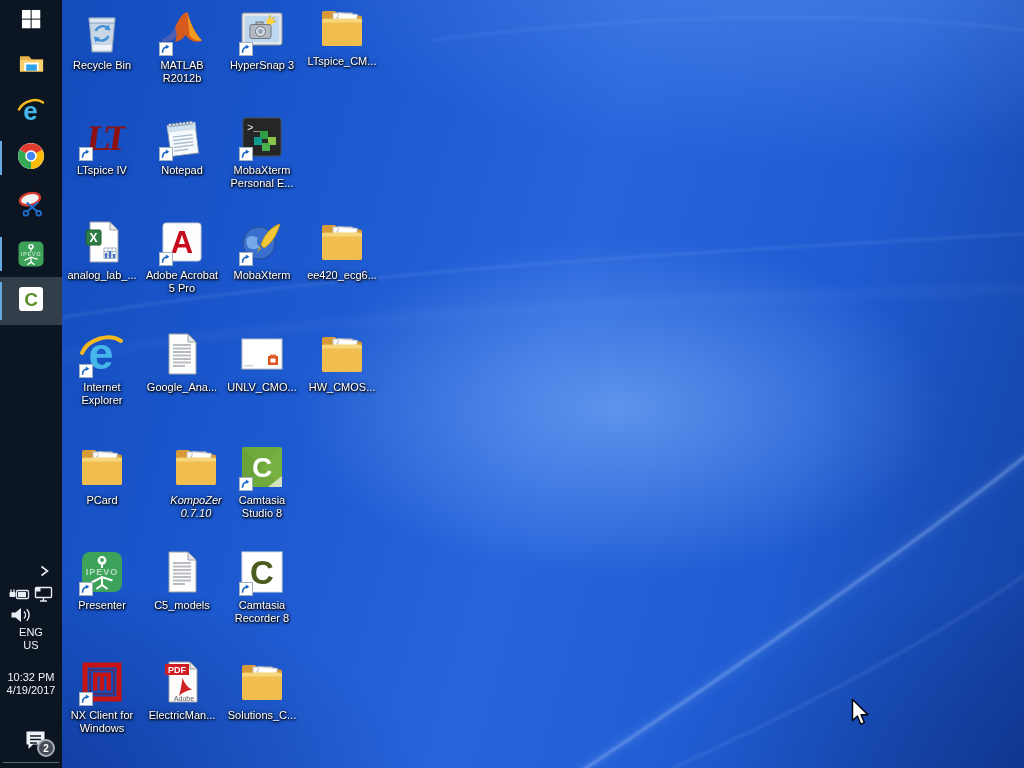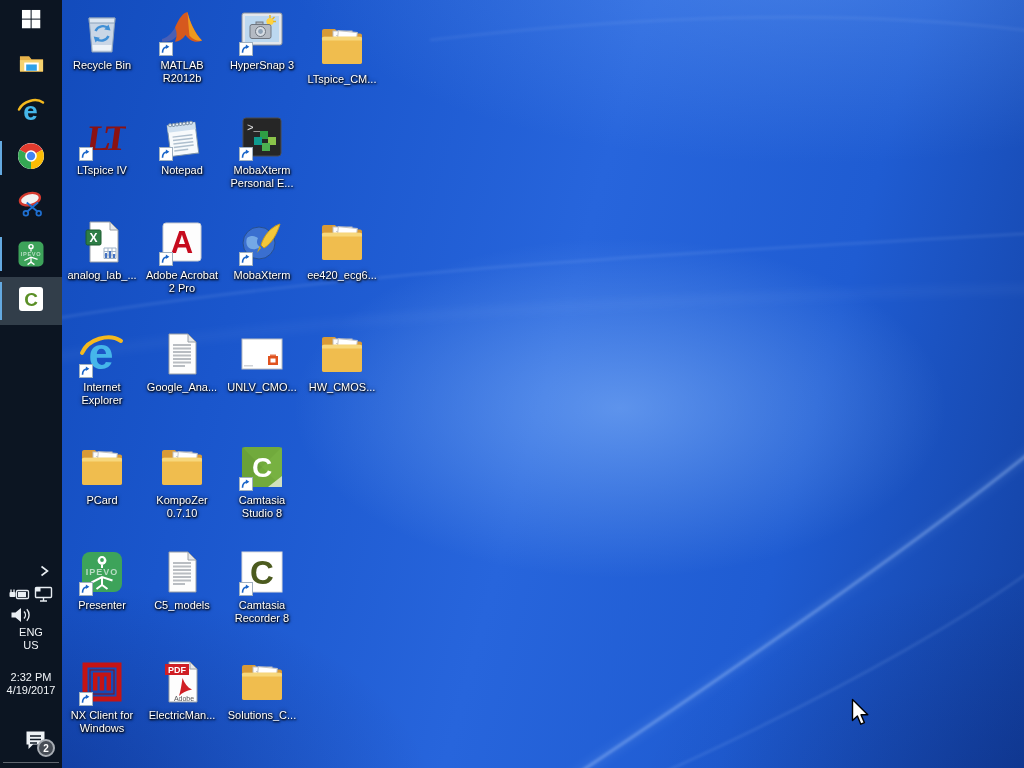--- a/index.html
+++ b/index.html
@@ -117,21 +117,21 @@
           <div class="shortcut">
             <svg viewBox="0 0 14 14">
               <rect x="0.5" y="0.5" width="13" height="13" fill="#fff" stroke="#9fb0c0"></rect>
               <path d="M3.5 10.8 C3.5 6.9 5.6 4.9 9 4.8" fill="none" stroke="#1b66c9" stroke-width="1.6"></path>
               <path d="M10.3 4.8 L6.9 2.5 L6.9 7.1 Z" fill="#1b66c9"></path>
             </svg>
           </div>
         </div>
     <div class="icon-label">HyperSnap 3</div>
   </div>
-      <div class="desktop-icon" style="left: 302px; top: 22px;">
+      <div class="desktop-icon" style="left: 302px; top: 4px;">
     <div class="icon-art">
           <svg viewBox="0 0 48 48">
             <path d="M4 9 c0-1.2 1-2 2-2 h11 l4 4.5 h21 c1.2 0 2 .9 2 2 V40 c0 1.2-.9 2-2 2 H6 c-1.2 0-2-.9-2-2 Z" fill="#d89a36"></path>
             <rect x="15" y="9" width="19" height="29" fill="#fcfcfc" stroke="#bfbfbf"></rect>
             <path d="M18 13.5h13M18 16.5h13M18 19.5h9" stroke="#c8ccd2" stroke-width="1.2"></path>
             <rect x="19" y="9.5" width="19" height="28" transform="rotate(5 28 24)" fill="#ffffff" stroke="#c4c4c4"></rect>
             <path d="M4 40 V16.5 c0-1 .8-1.8 1.8-1.8 h36.4 c1 0 1.8 .8 1.8 1.8 V40 c0 1.1-.9 2-2 2 H6 c-1.1 0-2-.9-2-2z" fill="#f0bd4e"></path>
             <path d="M5.8 14.7 h36.4 c1 0 1.8 .8 1.8 1.8 v2 H4 v-2 c0-1 .8-1.8 1.8-1.8z" fill="#f7d77b"></path>
           </svg>
         </div>
@@ -224,21 +224,21 @@
             <text x="24" y="35" text-anchor="middle" font-size="31" font-weight="bold" fill="#c60b1e" font-family="Liberation Sans,sans-serif">A</text>
           </svg>
           <div class="shortcut">
             <svg viewBox="0 0 14 14">
               <rect x="0.5" y="0.5" width="13" height="13" fill="#fff" stroke="#9fb0c0"></rect>
               <path d="M3.5 10.8 C3.5 6.9 5.6 4.9 9 4.8" fill="none" stroke="#1b66c9" stroke-width="1.6"></path>
               <path d="M10.3 4.8 L6.9 2.5 L6.9 7.1 Z" fill="#1b66c9"></path>
             </svg>
           </div>
         </div>
-    <div class="icon-label">Adobe Acrobat 2 Pro</div>
+    <div class="icon-label">Adobe Acrobat 5 Pro</div>
   </div>
       <div class="desktop-icon" style="left: 222px; top: 218px;">
     <div class="icon-art">
           <svg viewBox="0 0 48 48">
             <circle cx="21" cy="25" r="16" fill="#3a6fd0"></circle>
             <path d="M9 20 c4-3 8-2 11 0 c-2 4-1 7 2 9 c-4 3-9 3-12 0 c-2-3-2-6-1-9z" fill="#7fb3ea" opacity=".85"></path>
             <circle cx="21" cy="25" r="16" fill="none" stroke="#27508f"></circle>
             <path d="M42 6 c-9 3-16 11-19 21 l3 3 c8-5 13-14 16-24z" fill="#f3c73a" stroke="#c89b1d"></path>
             <path d="M23 30 l-4 5 2.5-7z" fill="#caa21e"></path>
           </svg>
@@ -322,21 +322,21 @@
             <path d="M4 9 c0-1.2 1-2 2-2 h11 l4 4.5 h21 c1.2 0 2 .9 2 2 V40 c0 1.2-.9 2-2 2 H6 c-1.2 0-2-.9-2-2 Z" fill="#d89a36"></path>
             <rect x="15" y="9" width="19" height="29" fill="#fcfcfc" stroke="#bfbfbf"></rect>
             <path d="M18 13.5h13M18 16.5h13M18 19.5h9" stroke="#c8ccd2" stroke-width="1.2"></path>
             <rect x="19" y="9.5" width="19" height="28" transform="rotate(5 28 24)" fill="#ffffff" stroke="#c4c4c4"></rect>
             <path d="M4 40 V16.5 c0-1 .8-1.8 1.8-1.8 h36.4 c1 0 1.8 .8 1.8 1.8 V40 c0 1.1-.9 2-2 2 H6 c-1.1 0-2-.9-2-2z" fill="#f0bd4e"></path>
             <path d="M5.8 14.7 h36.4 c1 0 1.8 .8 1.8 1.8 v2 H4 v-2 c0-1 .8-1.8 1.8-1.8z" fill="#f7d77b"></path>
           </svg>
         </div>
     <div class="icon-label">PCard</div>
   </div>
-      <div class="desktop-icon" style="left: 142px; top: 443px;">
+      <div class="desktop-icon" style="left: 156px; top: 443px; font-style: italic;">
     <div class="icon-art">
           <svg viewBox="0 0 48 48">
             <path d="M4 9 c0-1.2 1-2 2-2 h11 l4 4.5 h21 c1.2 0 2 .9 2 2 V40 c0 1.2-.9 2-2 2 H6 c-1.2 0-2-.9-2-2 Z" fill="#d89a36"></path>
             <rect x="15" y="9" width="19" height="29" fill="#fcfcfc" stroke="#bfbfbf"></rect>
             <path d="M18 13.5h13M18 16.5h13M18 19.5h9" stroke="#c8ccd2" stroke-width="1.2"></path>
             <rect x="19" y="9.5" width="19" height="28" transform="rotate(5 28 24)" fill="#ffffff" stroke="#c4c4c4"></rect>
             <path d="M4 40 V16.5 c0-1 .8-1.8 1.8-1.8 h36.4 c1 0 1.8 .8 1.8 1.8 V40 c0 1.1-.9 2-2 2 H6 c-1.1 0-2-.9-2-2z" fill="#f0bd4e"></path>
             <path d="M5.8 14.7 h36.4 c1 0 1.8 .8 1.8 1.8 v2 H4 v-2 c0-1 .8-1.8 1.8-1.8z" fill="#f7d77b"></path>
           </svg>
         </div>
@@ -553,21 +553,21 @@
       <svg width="23" height="18" viewBox="0 0 23 18">
         <path d="M2.5 6.5 h4 l5.5-4.5 v14 l-5.5-4.5 h-4 z" fill="#e8edf2"></path>
         <path d="M15 5.5 a5 5 0 0 1 0 7 M17.8 3.2 a8.5 8.5 0 0 1 0 11.6" stroke="#e8edf2" stroke-width="1.4" fill="none"></path>
       </svg>
     </div>
     <div class="tray-text" style="top:626px">
       <div>ENG</div>
       <div>US</div>
     </div>
     <div class="tray-text" style="top:671px">
-      <div>2:32 PM</div>
+      <div>10:32 PM</div>
       <div>4/19/2017</div>
     </div>
     <div class="tray-ico" style="left:23px;top:728px">
       <svg width="25" height="24" viewBox="0 0 25 24">
         <path d="M3.5 3.5 h18 v13 h-11.5 l-4.5 4.5 v-4.5 h-2 z" fill="#eef2f6"></path>
         <path d="M7 8 h11 M7 11.5 h11 M7 15 h7" stroke="#101a26" stroke-width="1.6"></path>
       </svg>
     </div>
     <div class="badge">2</div>
     <div class="tb-divider"></div>

